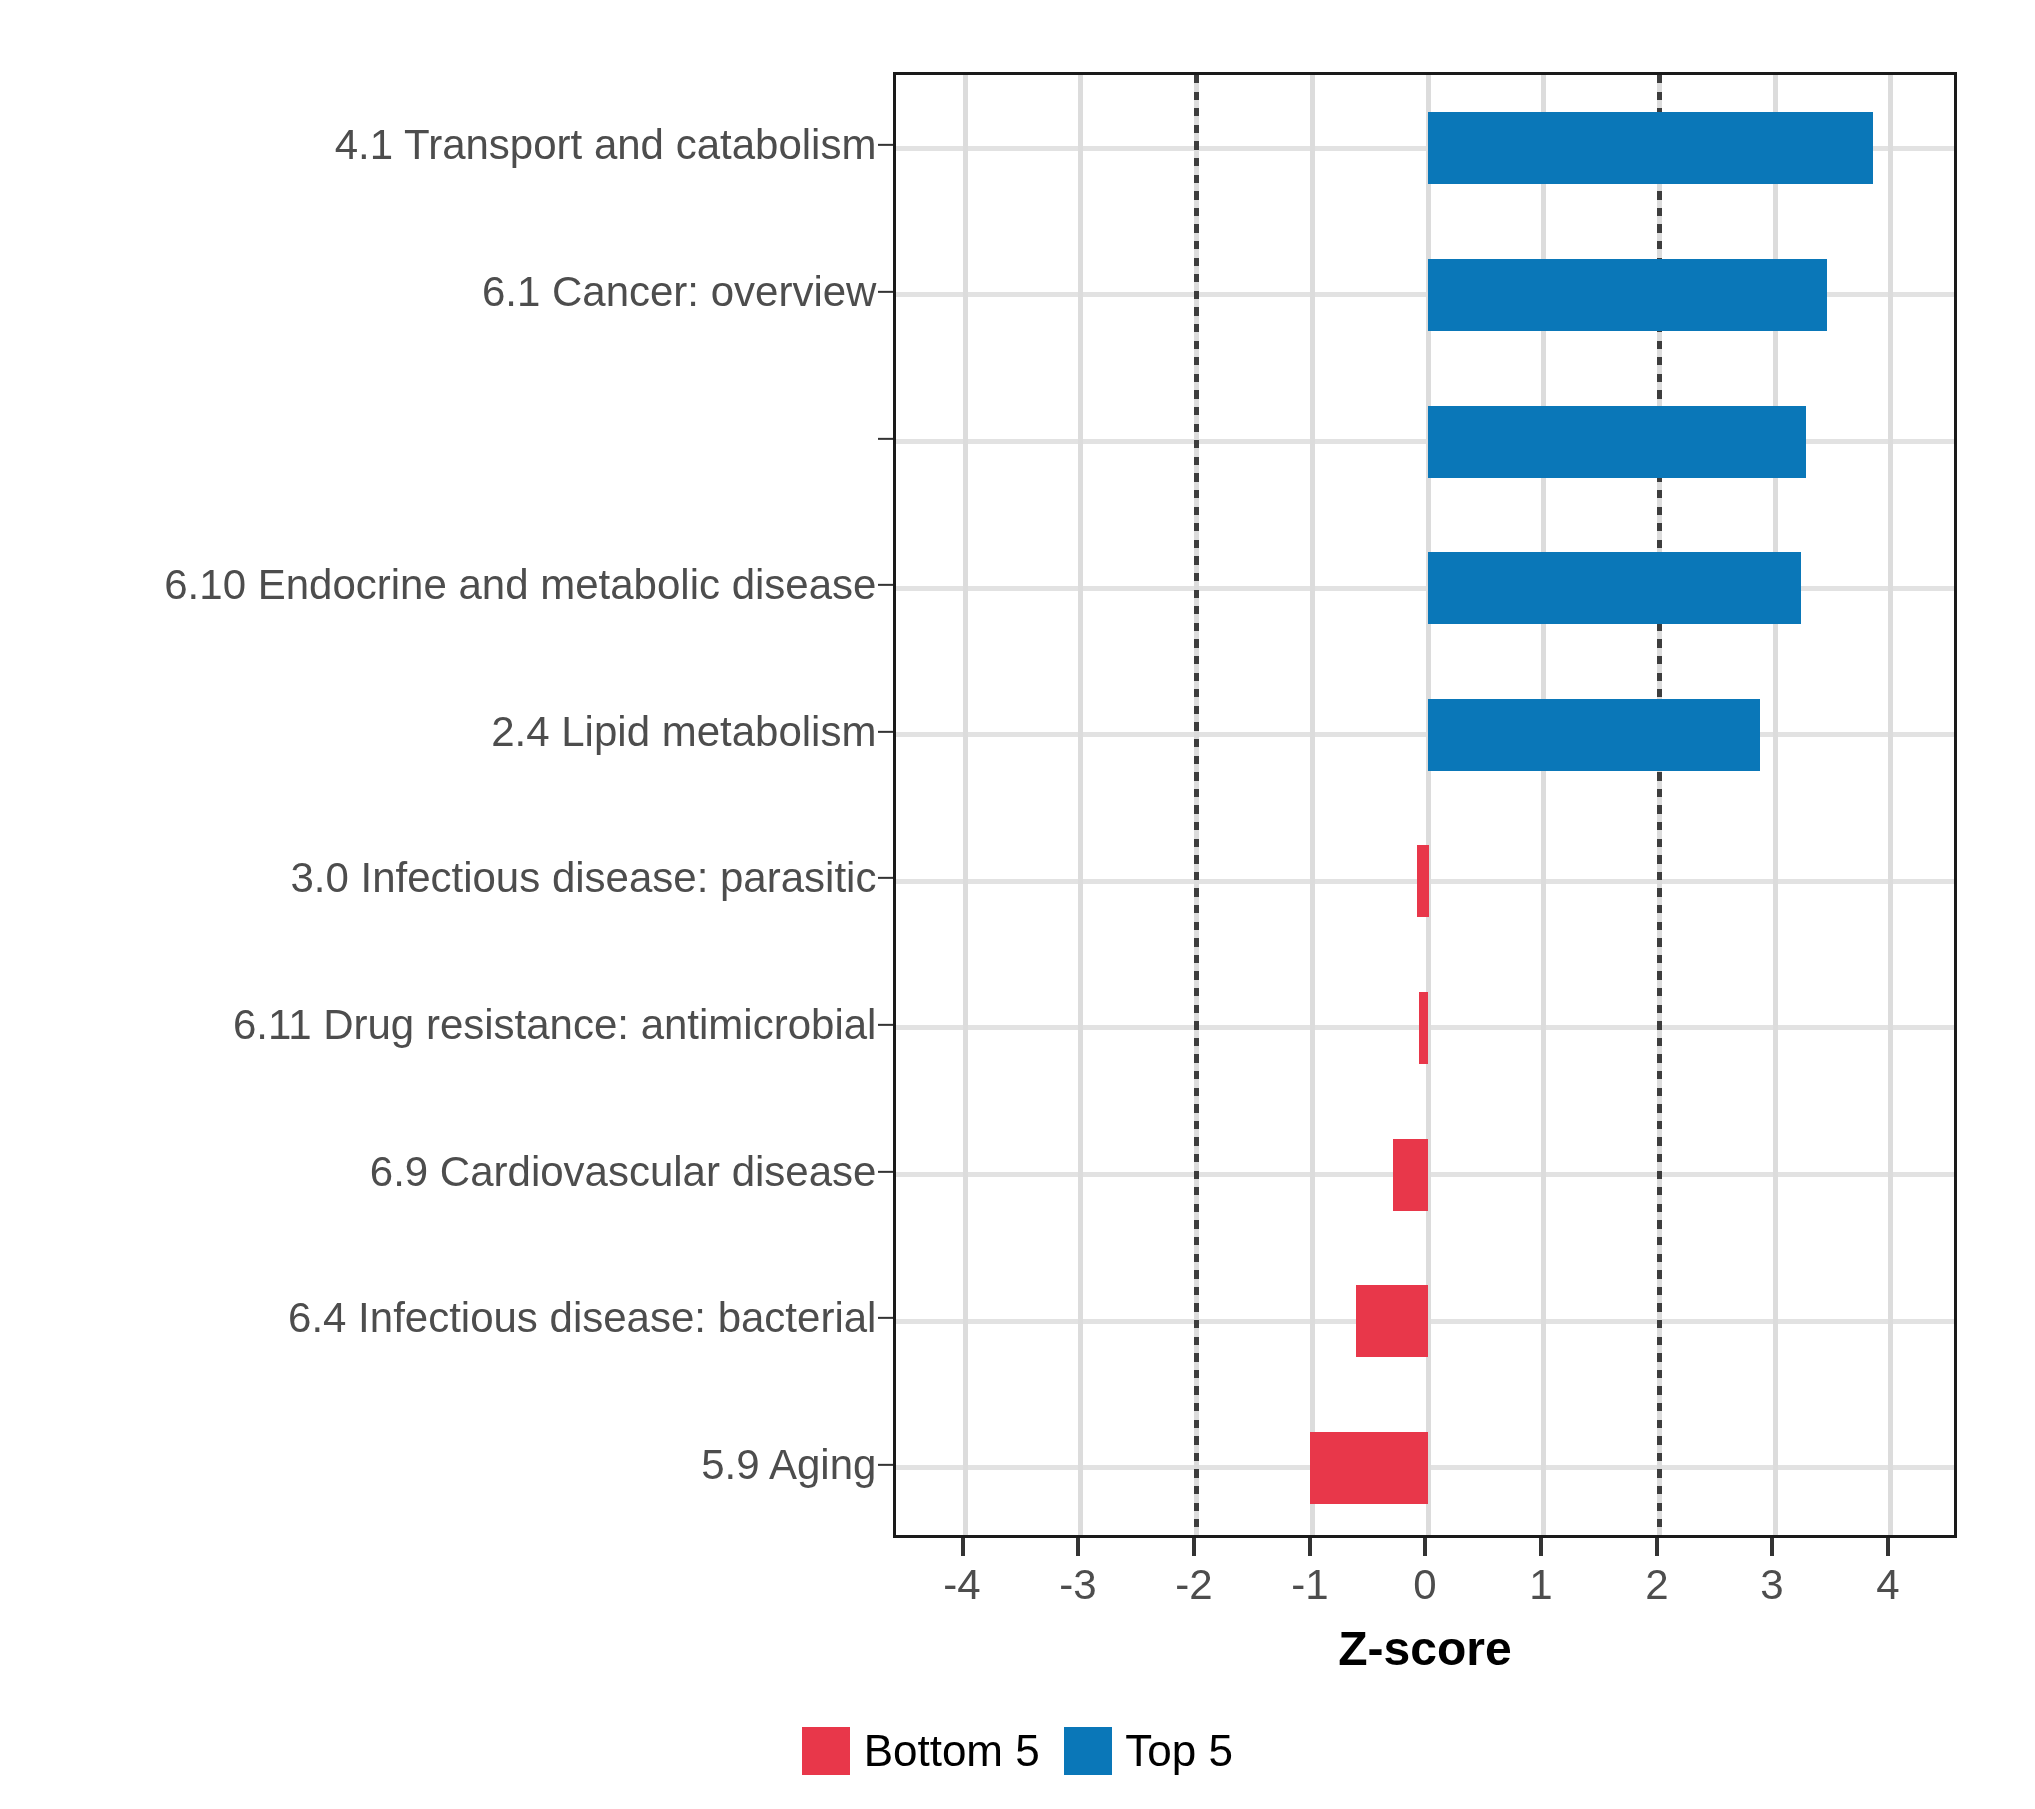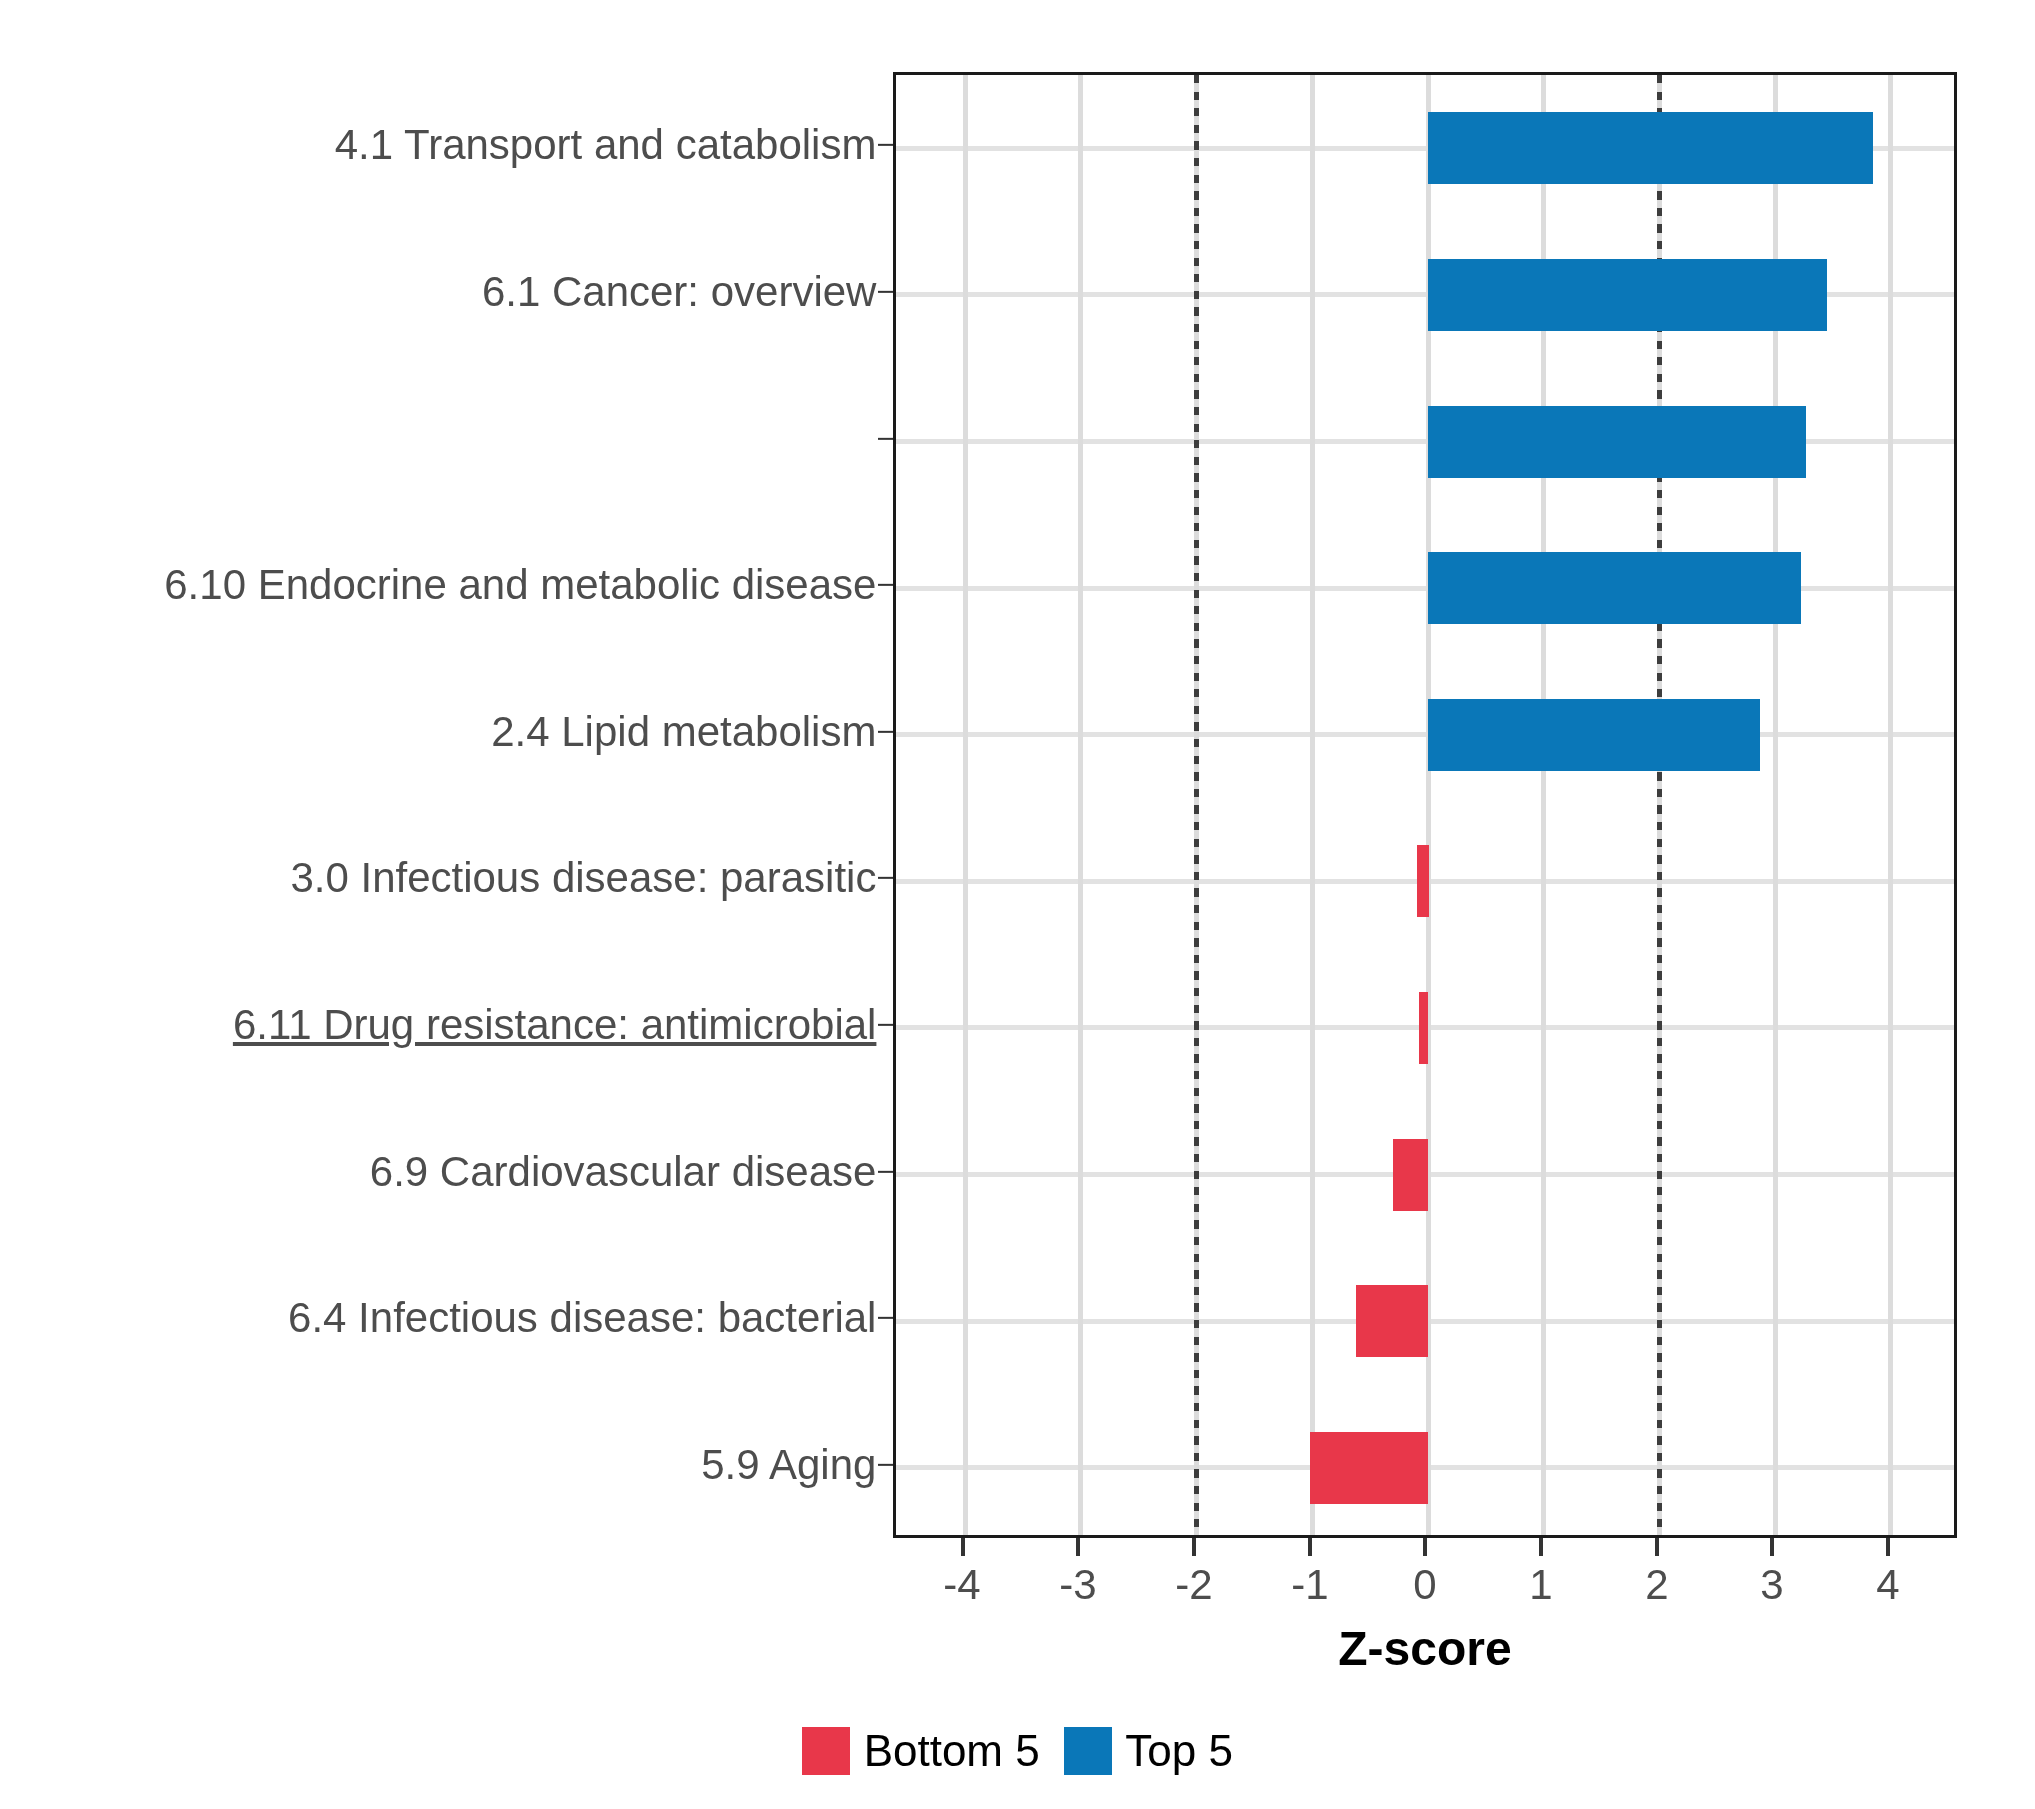--- a/index.html
+++ b/index.html
@@ -74,21 +74,21 @@
         <div class="y-tick" style="top: 73px;"></div>
         <div class="y-label" style="top: 220px;">6.1 Cancer: overview</div>
         <div class="y-tick" style="top: 220px;"></div>
         <div class="y-tick" style="top: 367px;"></div>
         <div class="y-label" style="top: 513px;">6.10 Endocrine and metabolic disease</div>
         <div class="y-tick" style="top: 513px;"></div>
         <div class="y-label" style="top: 660px;">2.4 Lipid metabolism</div>
         <div class="y-tick" style="top: 660px;"></div>
         <div class="y-label" style="top: 806px;">3.0 Infectious disease: parasitic</div>
         <div class="y-tick" style="top: 806px;"></div>
-        <div class="y-label" style="top: 953px; text-decoration: underline;">6.11 Drug resistance: antimicrobial</div>
+        <div class="y-label" style="top: 953px;">6.11 Drug resistance: antimicrobial</div>
         <div class="y-tick" style="top: 953px;"></div>
         <div class="y-label" style="top: 1100px;">6.9 Cardiovascular disease</div>
         <div class="y-tick" style="top: 1100px;"></div>
         <div class="y-label" style="top: 1246px;">6.4 Infectious disease: bacterial</div>
         <div class="y-tick" style="top: 1246px;"></div>
         <div class="y-label" style="top: 1393px;">5.9 Aging</div>
         <div class="y-tick" style="top: 1393px;"></div>
       </div>
 
     <div class="panel" id="panel">

